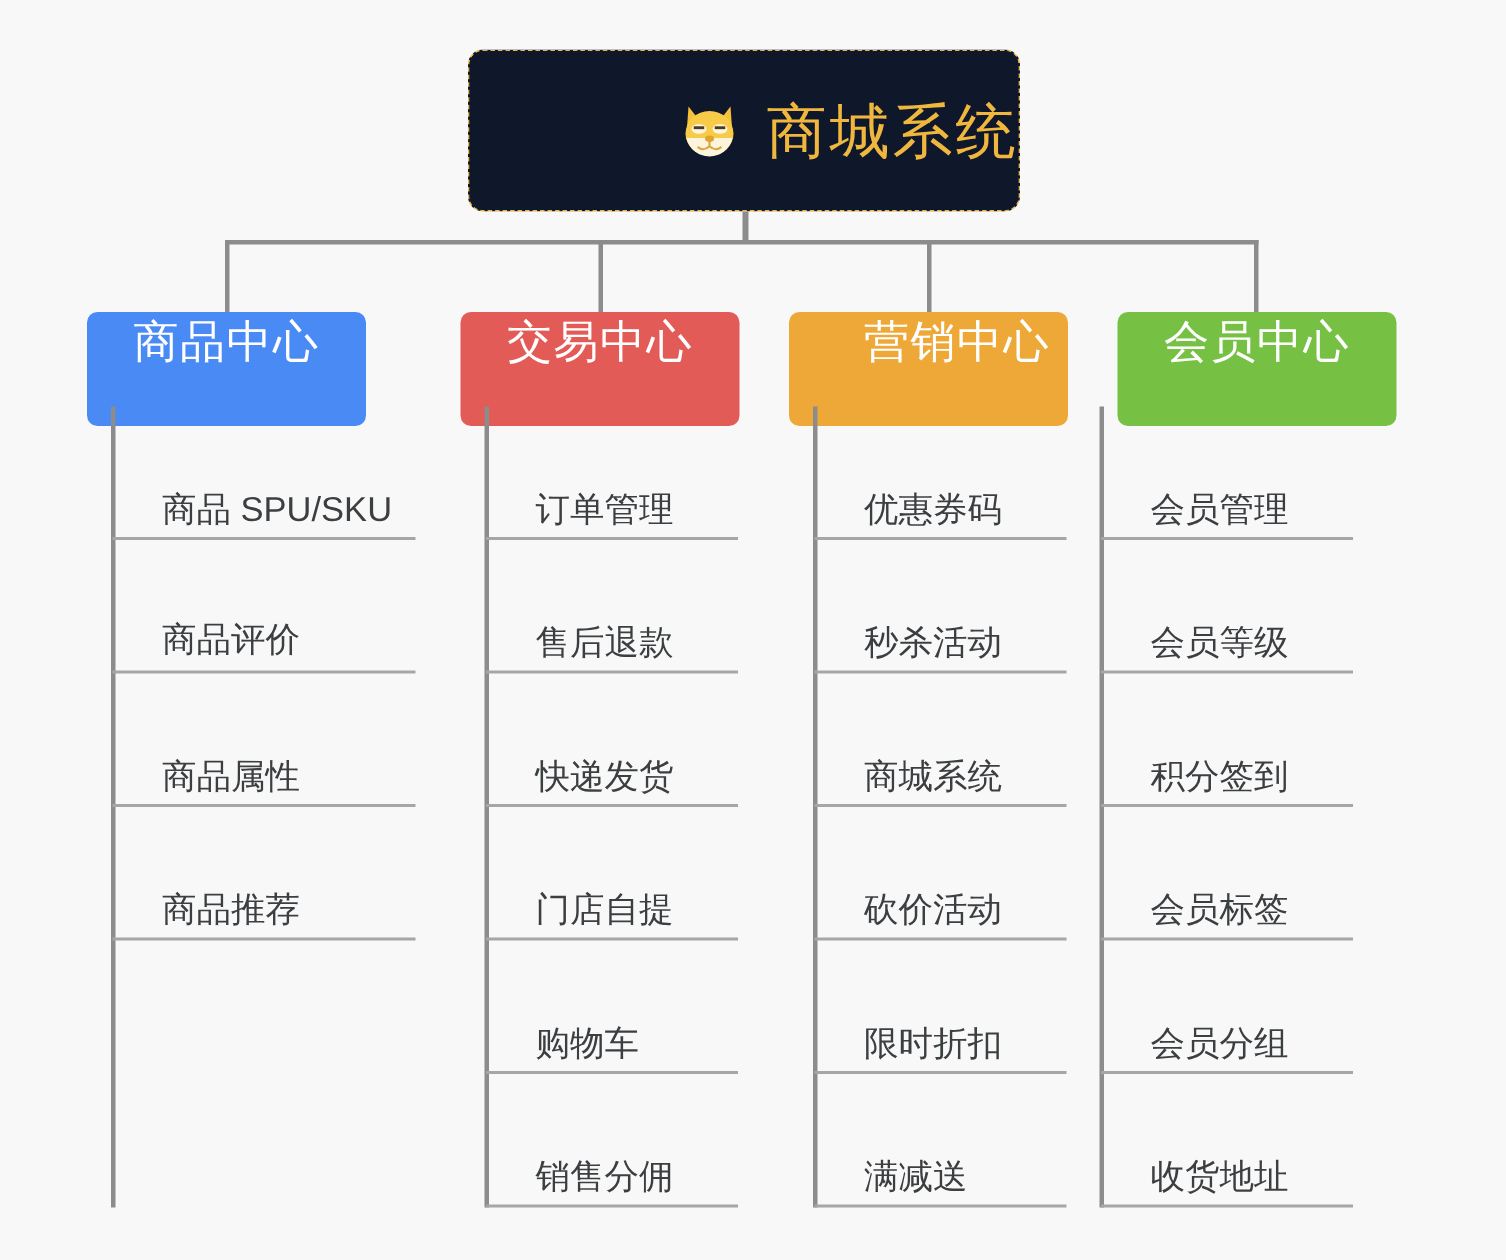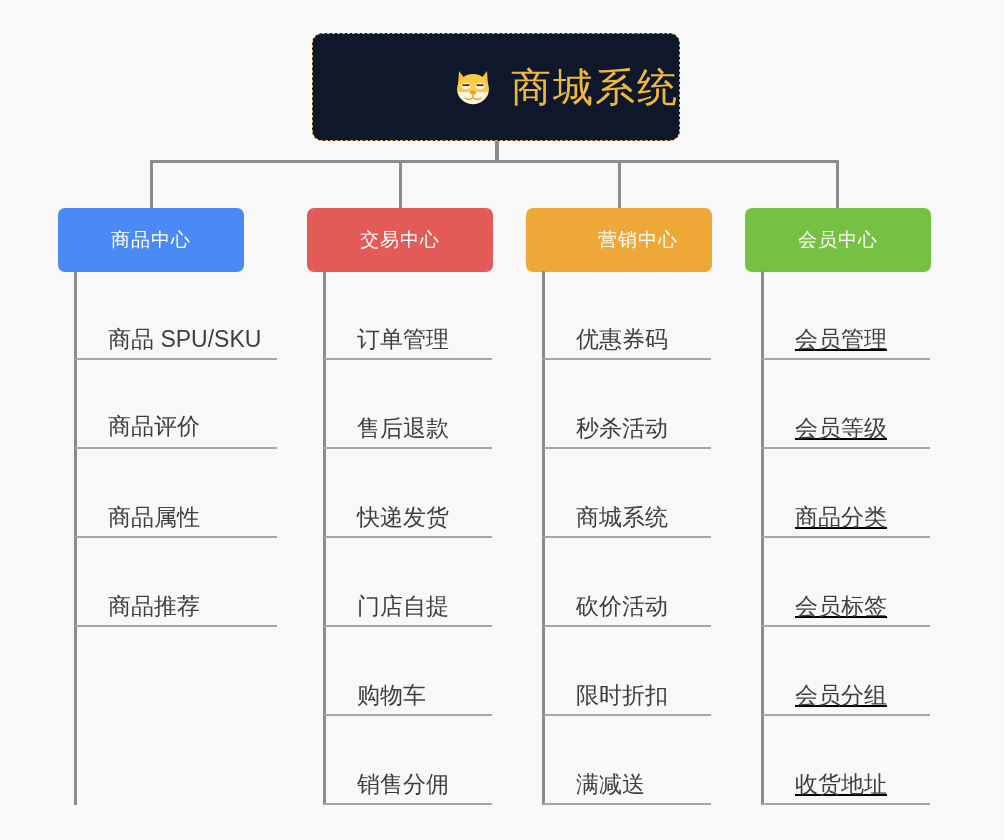--- a/index.html
+++ b/index.html
@@ -56,27 +56,27 @@
     position: absolute;
     background: #8c8c8c;
   }
   .conn-v { width: 3px; }
   .conn-h { height: 3px; }
 
   
   .cat-box {
     position: absolute;
     box-sizing: border-box;
-    height: 64px;
+    height: 76px;
     border-radius: 7px;
     display: flex;
-    align-items: center;
+    align-items: flex-start;
     justify-content: center;
     color: #ffffff;
-    font-size: 19px;
+    font-size: 30px;
     letter-spacing: 1px;
     white-space: nowrap;
   }
 
   
   .leaf-col {
     position: absolute;
     top: 271px;
   }
   .leaf-spine {
@@ -219,33 +219,33 @@
           <span class="leaf-label" style="color: rgb(60, 63, 65);">限时折扣</span>
         </div>
         <div class="leaf-item">
           <div class="leaf-underline" style="width: 168px; background: rgb(166, 166, 166);"></div>
           <span class="leaf-label" style="color: rgb(60, 63, 65);">满减送</span>
         </div>
       </div>
       <div class="cat-box" style="left: 745px; top: 208px; width: 186px; background: rgb(118, 192, 68);">
         <span>会员中心</span>
       </div>
-      <div class="leaf-col" style="left: 761px; width: 178px; text-decoration: underline;">
+      <div class="leaf-col" style="left: 733px; width: 178px;">
         <div class="leaf-spine" style="height: 534px; background: rgb(140, 140, 140);"></div>
         <div class="leaf-item">
           <div class="leaf-underline" style="width: 168px; background: rgb(166, 166, 166);"></div>
           <span class="leaf-label" style="color: rgb(60, 63, 65);">会员管理</span>
         </div>
         <div class="leaf-item">
           <div class="leaf-underline" style="width: 168px; background: rgb(166, 166, 166);"></div>
           <span class="leaf-label" style="color: rgb(60, 63, 65);">会员等级</span>
         </div>
         <div class="leaf-item">
           <div class="leaf-underline" style="width: 168px; background: rgb(166, 166, 166);"></div>
-          <span class="leaf-label" style="color: rgb(60, 63, 65);">商品分类</span>
+          <span class="leaf-label" style="color: rgb(60, 63, 65);">积分签到</span>
         </div>
         <div class="leaf-item">
           <div class="leaf-underline" style="width: 168px; background: rgb(166, 166, 166);"></div>
           <span class="leaf-label" style="color: rgb(60, 63, 65);">会员标签</span>
         </div>
         <div class="leaf-item">
           <div class="leaf-underline" style="width: 168px; background: rgb(166, 166, 166);"></div>
           <span class="leaf-label" style="color: rgb(60, 63, 65);">会员分组</span>
         </div>
         <div class="leaf-item">

